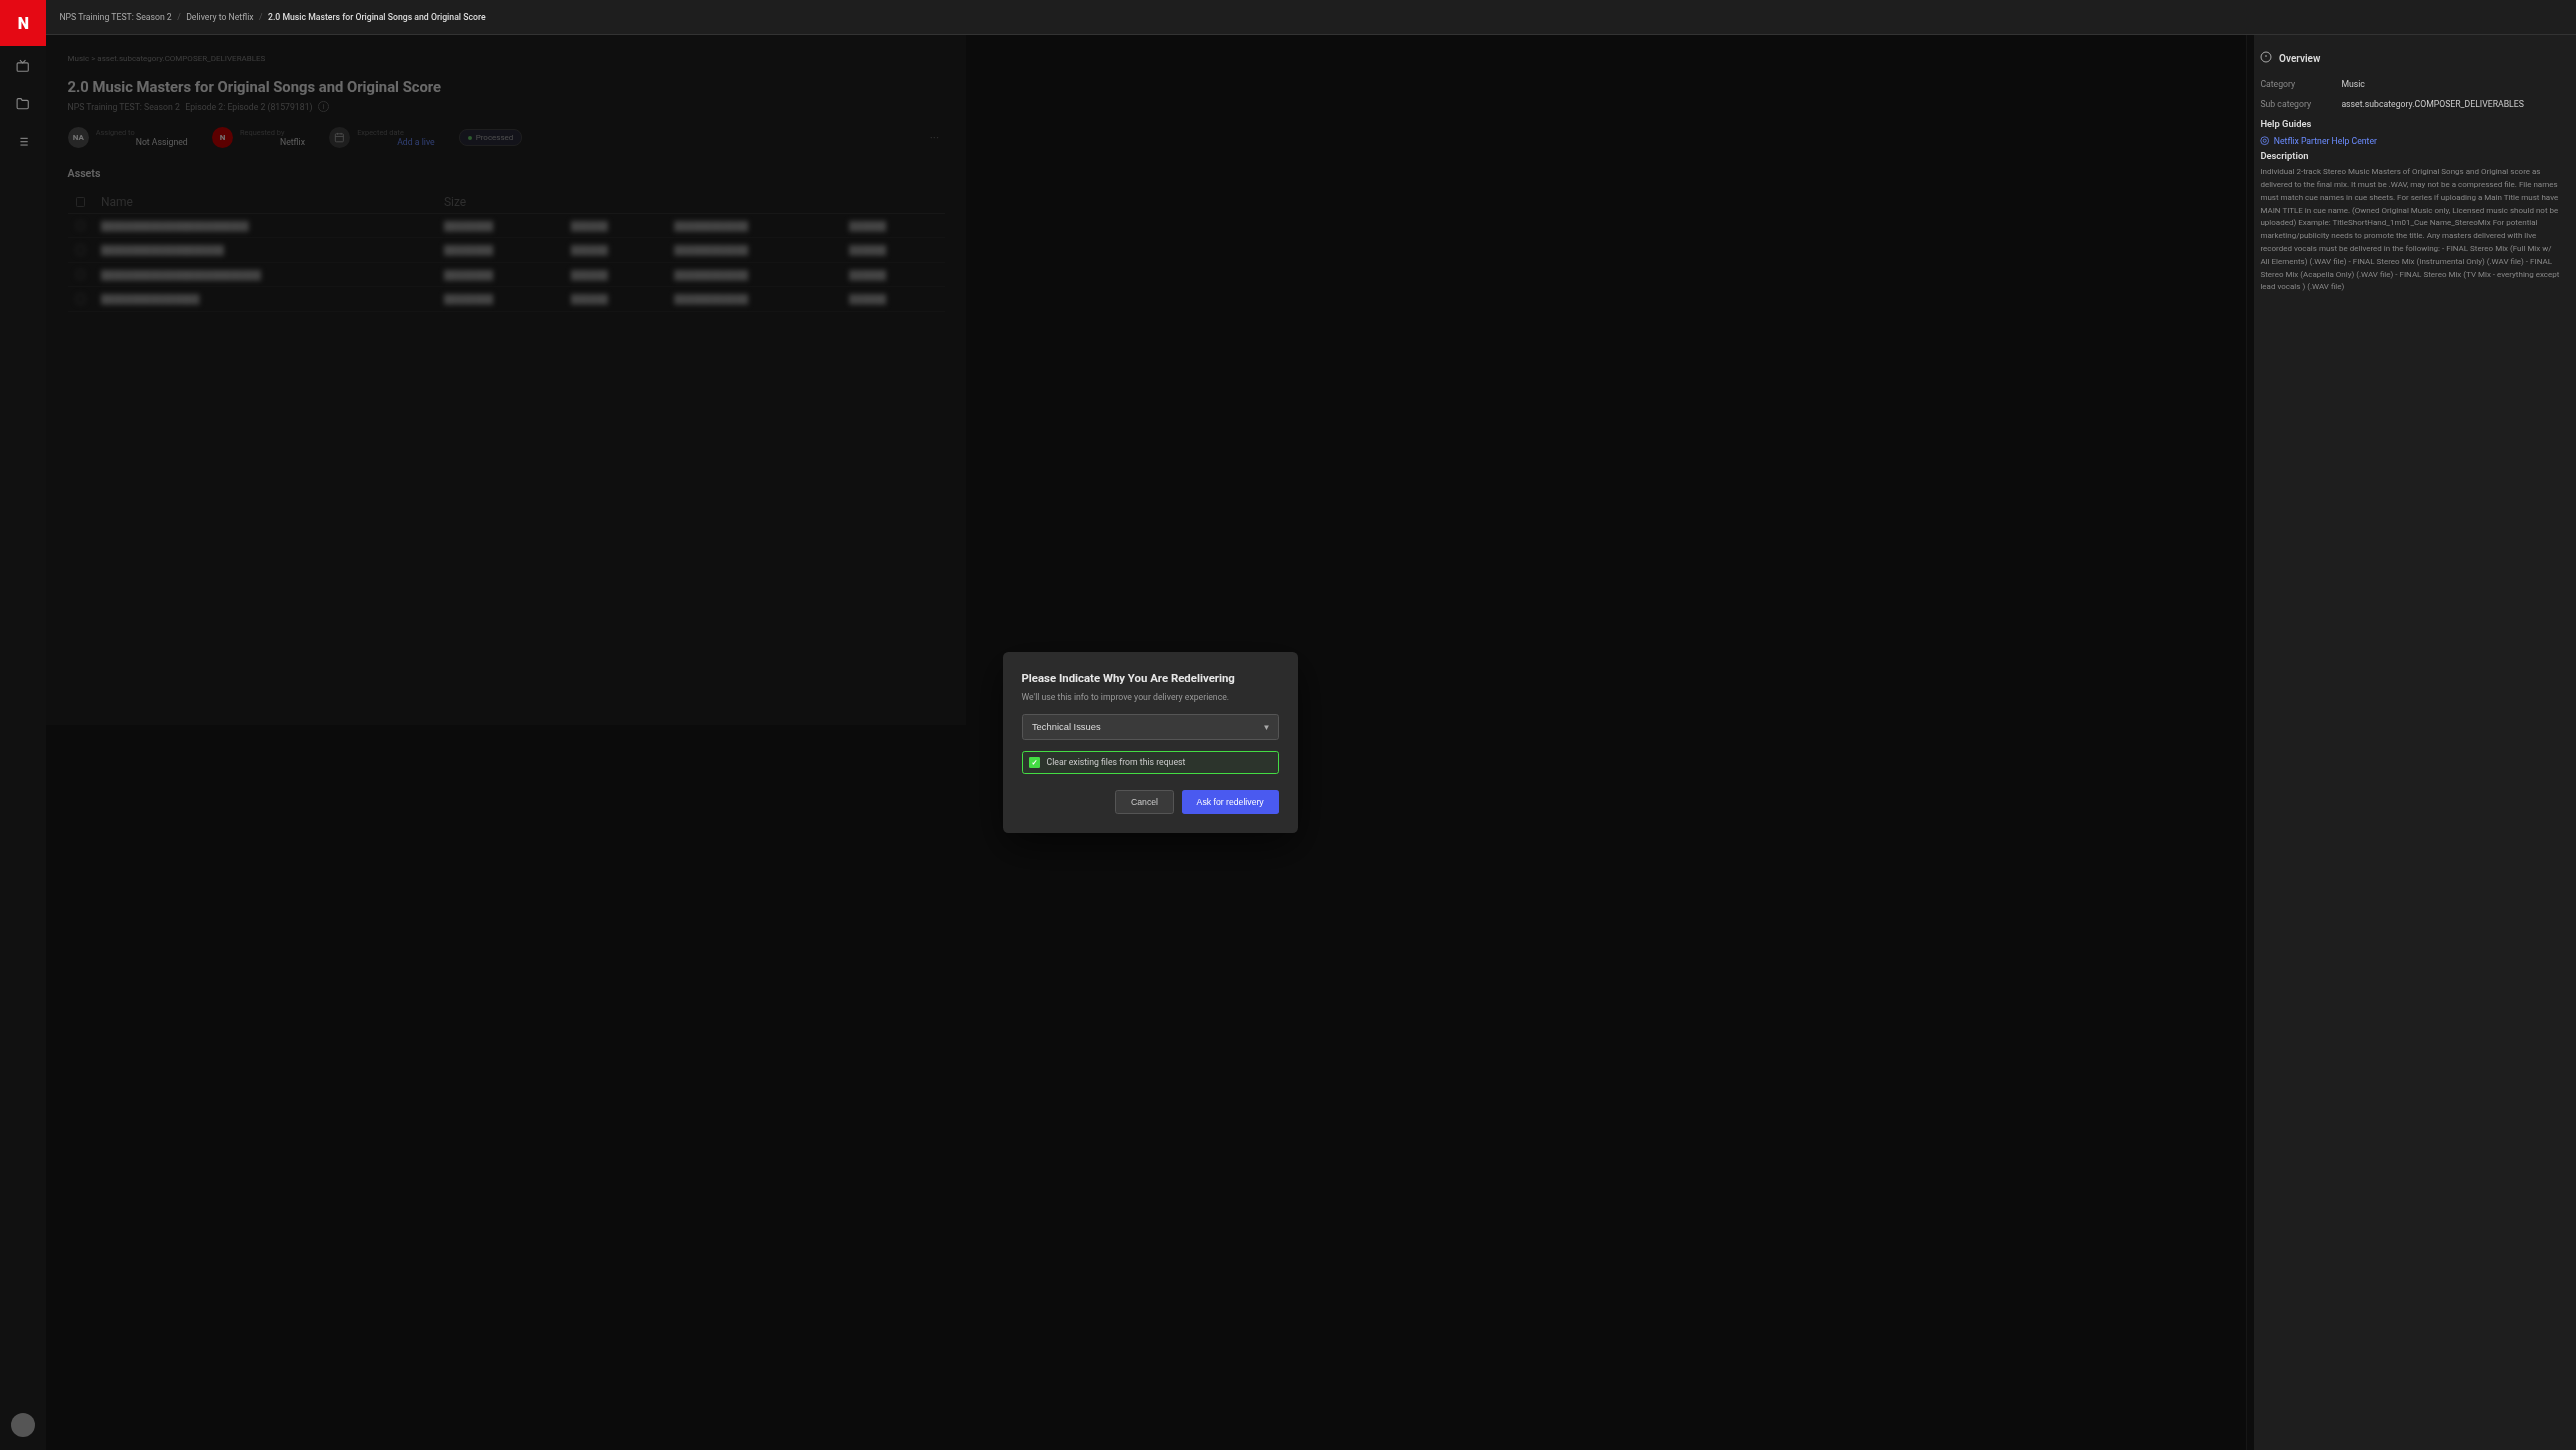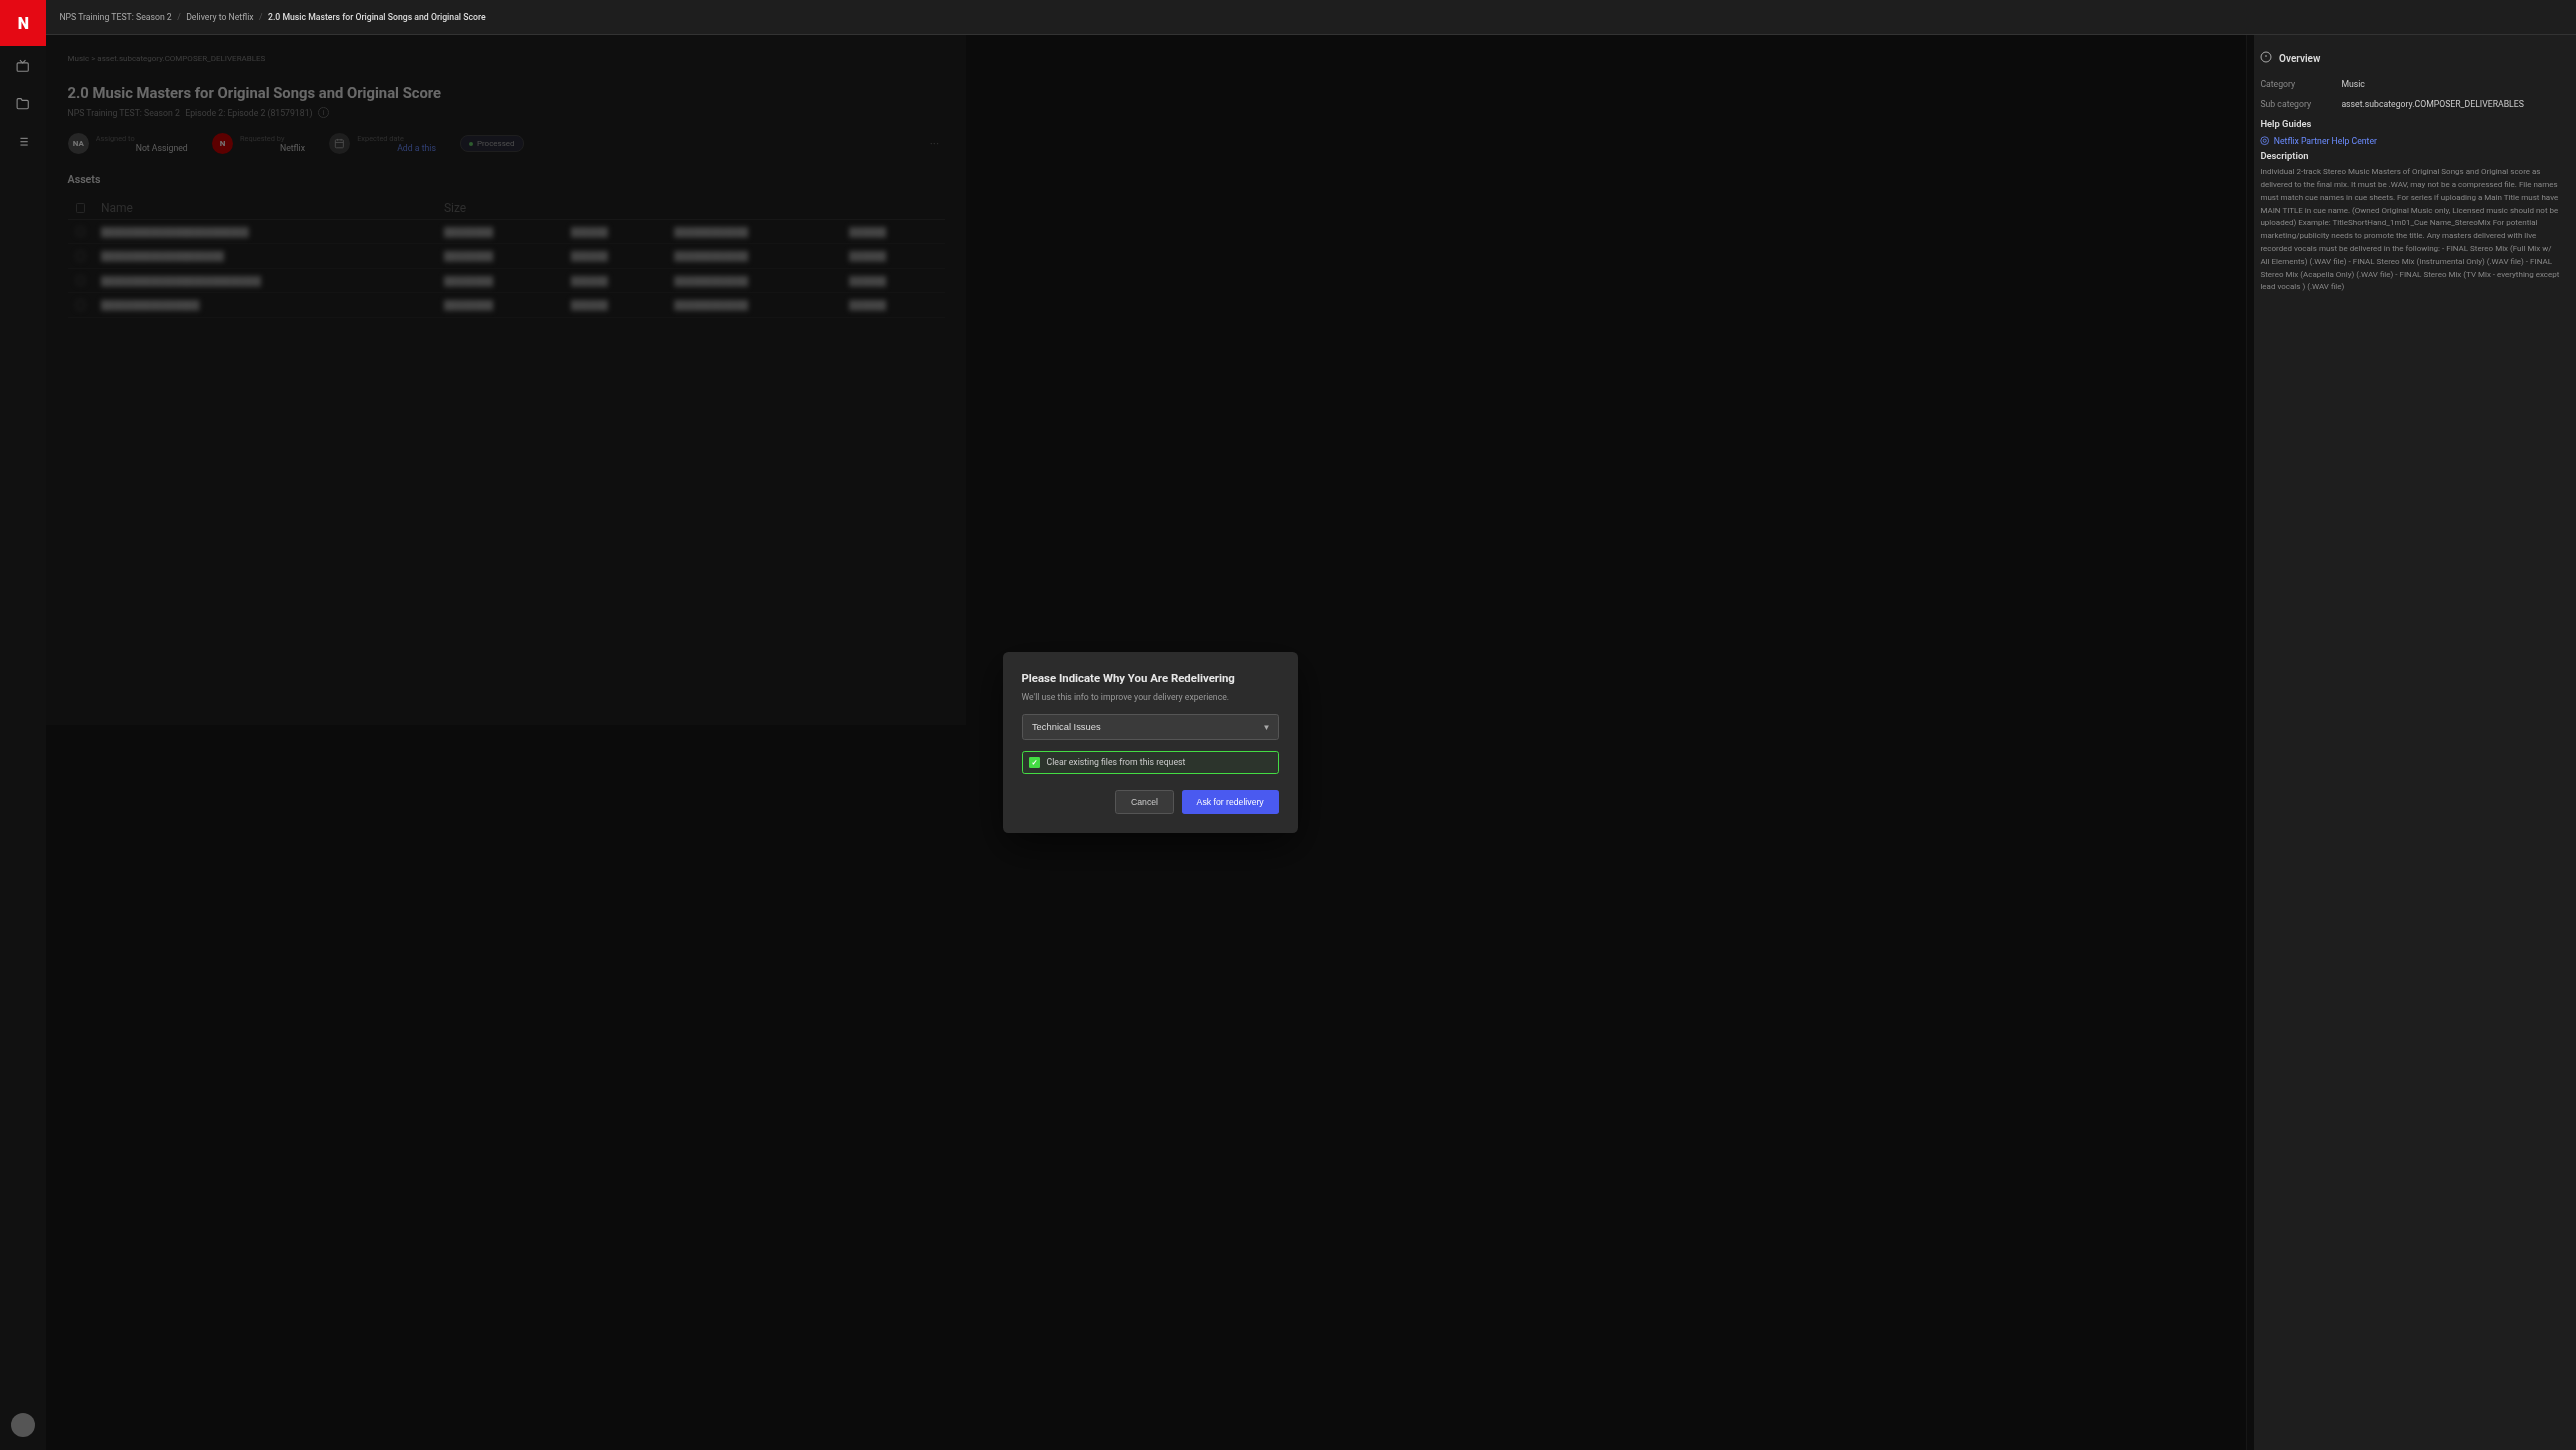--- a/index.html
+++ b/index.html
@@ -161,21 +161,21 @@
       margin-top: 35px;
       margin-right: 322px;
       padding: 19px 21.5px;
       background: #222;
       min-height: calc(100vh - 35px);
       position: relative;
     }
     .breadcrumb-small {
       font-size: 8px;
       color: #888;
-      margin-bottom: 21px;
+      margin-bottom: 15px;
     }
     .page-title {
       font-size: 14.8px;
       font-weight: 700;
       color: #e8e8e8;
       margin-bottom: 5.4px;
     }
     .episode-info {
       font-size: 8.7px;
       color: #888;
@@ -509,21 +509,21 @@
       <div class="meta-avatar" style="background:#444;">
         <svg width="10.7" height="10.7" viewBox="0 0 24 24" fill="none" stroke="#aaa" stroke-width="2">
           <rect x="3" y="4" width="18" height="18" rx="2"></rect>
             <line x1="16" y1="2" x2="16" y2="6"></line>
             <line x1="8" y1="2" x2="8" y2="6"></line>
             <line x1="3" y1="10" x2="21" y2="10"></line>
         </svg>
       </div>
       <div>
         <div class="meta-label">Expected date</div>
-        <div class="meta-value" style="color:#6b8cff;">Add a this</div>
+        <div class="meta-value" style="color:#6b8cff;">Add a live</div>
       </div>
     </div>
     <div class="status-badge">
       <span class="status-dot"></span>
       <span>Processed</span>
     </div>
     <div class="more-btn">···</div>
   </div>
 
   <div class="assets-title">Assets</div>

